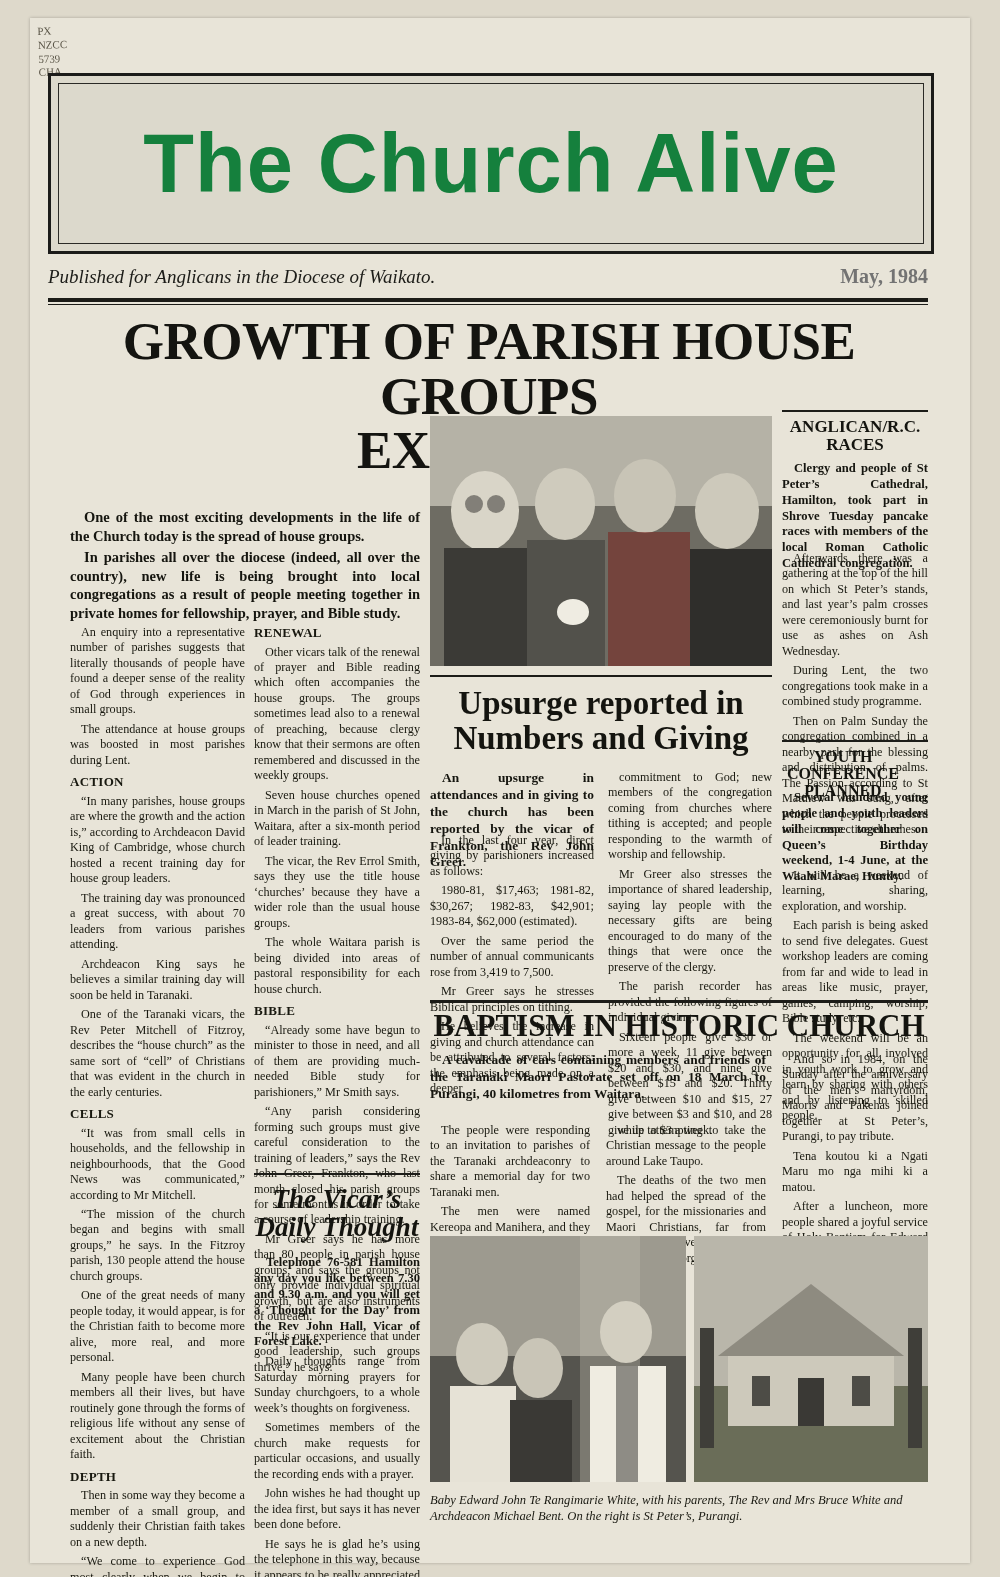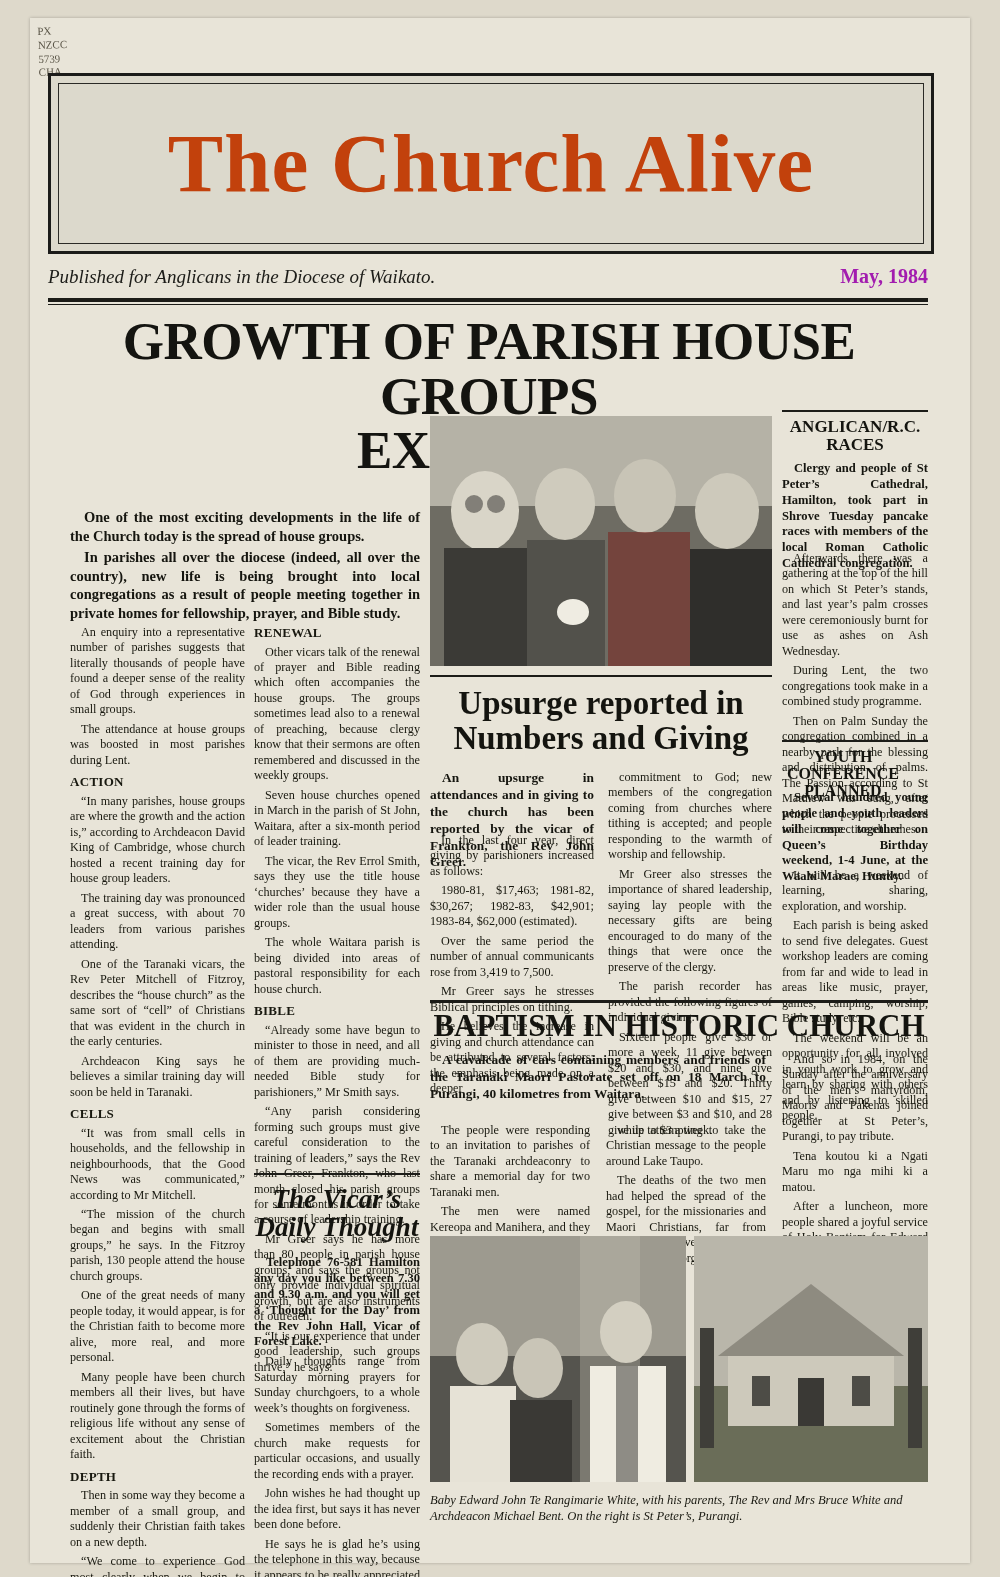--- a/index.html
+++ b/index.html
@@ -53,46 +53,46 @@
   }
   .masthead-inner {
     position: absolute;
     left: 7px; top: 7px; right: 7px; bottom: 7px;
     border: 1px solid #2a2a26;
     display: flex;
     align-items: center;
     justify-content: center;
   }
   .masthead-title {
-    font-family: Liberation Serif, serif;
+    font-family: Liberation Sans, sans-serif;
     font-weight: bold;
     font-size: 83px;
     letter-spacing: 1px;
-    color: #c2410c;
+    color: #15803d;
     line-height: 1;
   }
 
   .strap {
     position: absolute;
     left: 18px;
     top: 247px;
     width: 880px;
     display: flex;
     align-items: baseline;
     justify-content: space-between;
   }
   .strap-left {
     font-style: italic;
     font-size: 19px;
     color: #1c1c18;
   }
   .strap-right {
     font-weight: bold;
     font-size: 20px;
-    color: #a21caf;
+    color: #737373;
   }
   .rule-thick {
     position: absolute;
     left: 18px;
     top: 280px;
     width: 880px;
     height: 4px;
     background: #1c1c18;
   }
   .rule-thin {
@@ -233,22 +233,22 @@
       <p>One of the most exciting developments in the life of the Church today is the spread of house groups.</p>
       <p>In parishes all over the diocese (indeed, all over the country), new life is being brought into local congregations as a result of people meeting together in private homes for fellowship, prayer, and Bible study.</p>
     </div>
 
     <div class="col body" style="left:40px; top:607px; width:175px;">
       <p>An enquiry into a representative number of parishes suggests that literally thousands of people have found a deeper sense of the reality of God through experiences in small groups.</p>
       <p>The attendance at house groups was boosted in most parishes during Lent.</p>
       <div class="subhead">ACTION</div>
       <p>“In many parishes, house groups are where the growth and the action is,” according to Archdeacon David King of Cambridge, whose church hosted a recent training day for house group leaders.</p>
       <p>The training day was pronounced a great success, with about 70 leaders from various parishes attending.</p>
+      <p>Archdeacon King says he believes a similar training day will soon be held in Taranaki.</p>
       <p>One of the Taranaki vicars, the Rev Peter Mitchell of Fitzroy, describes the “house church” as the same sort of “cell” of Christians that was evident in the church in the early centuries.</p>
-      <p>Archdeacon King says he believes a similar training day will soon be held in Taranaki.</p>
       <div class="subhead">CELLS</div>
       <p>“It was from small cells in households, and the fellowship in neighbourhoods, that the Good News was communicated,” according to Mr Mitchell.</p>
       <p>“The mission of the church began and begins with small groups,” he says. In the Fitzroy parish, 130 people attend the house church groups.</p>
       <p>One of the great needs of many people today, it would appear, is for the Christian faith to become more alive, more real, and more personal.</p>
       <p>Many people have been church members all their lives, but have routinely gone through the forms of religious life without any sense of excitement about the Christian faith.</p>
       <div class="subhead">DEPTH</div>
       <p>Then in some way they become a member of a small group, and suddenly their Christian faith takes on a new depth.</p>
       <p>“We come to experience God most clearly when we begin to experience God’s love in other people,” according to Archdeacon Reg Nicholson of Claudelands, who says house groups are having a great effect on his parish.</p>
 
     </div>

